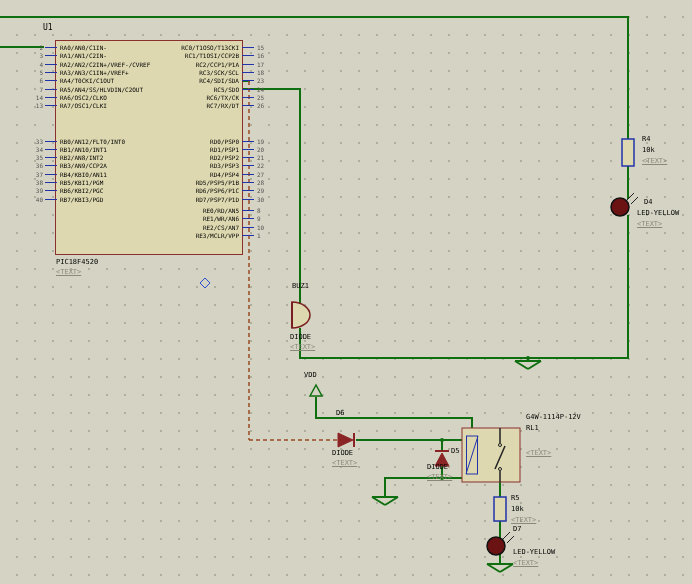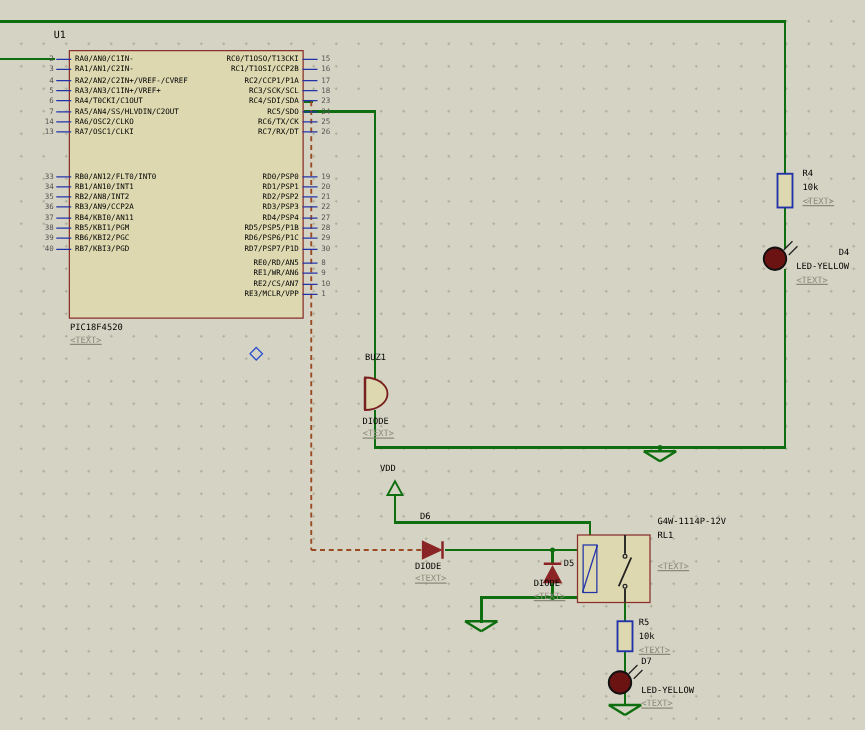--- a/index.html
+++ b/index.html
@@ -313,21 +313,21 @@
   </svg>
 
   <div class="lbl ref-lg" style="left:43px;top:23px">U1</div>
   <div class="lbl" style="left:56px;top:258px">PIC18F4520</div>
   <div class="lbl muted" style="left:56px;top:268px">&lt;TEXT&gt;</div>
 
   <div class="lbl" style="left:642px;top:135px">R4</div>
   <div class="lbl" style="left:642px;top:146px">10k</div>
   <div class="lbl muted" style="left:642px;top:157px">&lt;TEXT&gt;</div>
 
-  <div class="lbl" style="left:671px;top:198px">D4</div>
+  <div class="lbl" style="left:644px;top:198px">D4</div>
   <div class="lbl" style="left:637px;top:209px">LED-YELLOW</div>
   <div class="lbl muted" style="left:637px;top:220px">&lt;TEXT&gt;</div>
 
   <div class="lbl" style="left:292px;top:282px">BUZ1</div>
   <div class="lbl" style="left:290px;top:333px">DIODE</div>
   <div class="lbl muted" style="left:290px;top:343px">&lt;TEXT&gt;</div>
 
   <div class="lbl" style="left:304px;top:371px">VDD</div>
 
   <div class="lbl" style="left:336px;top:409px">D6</div>

